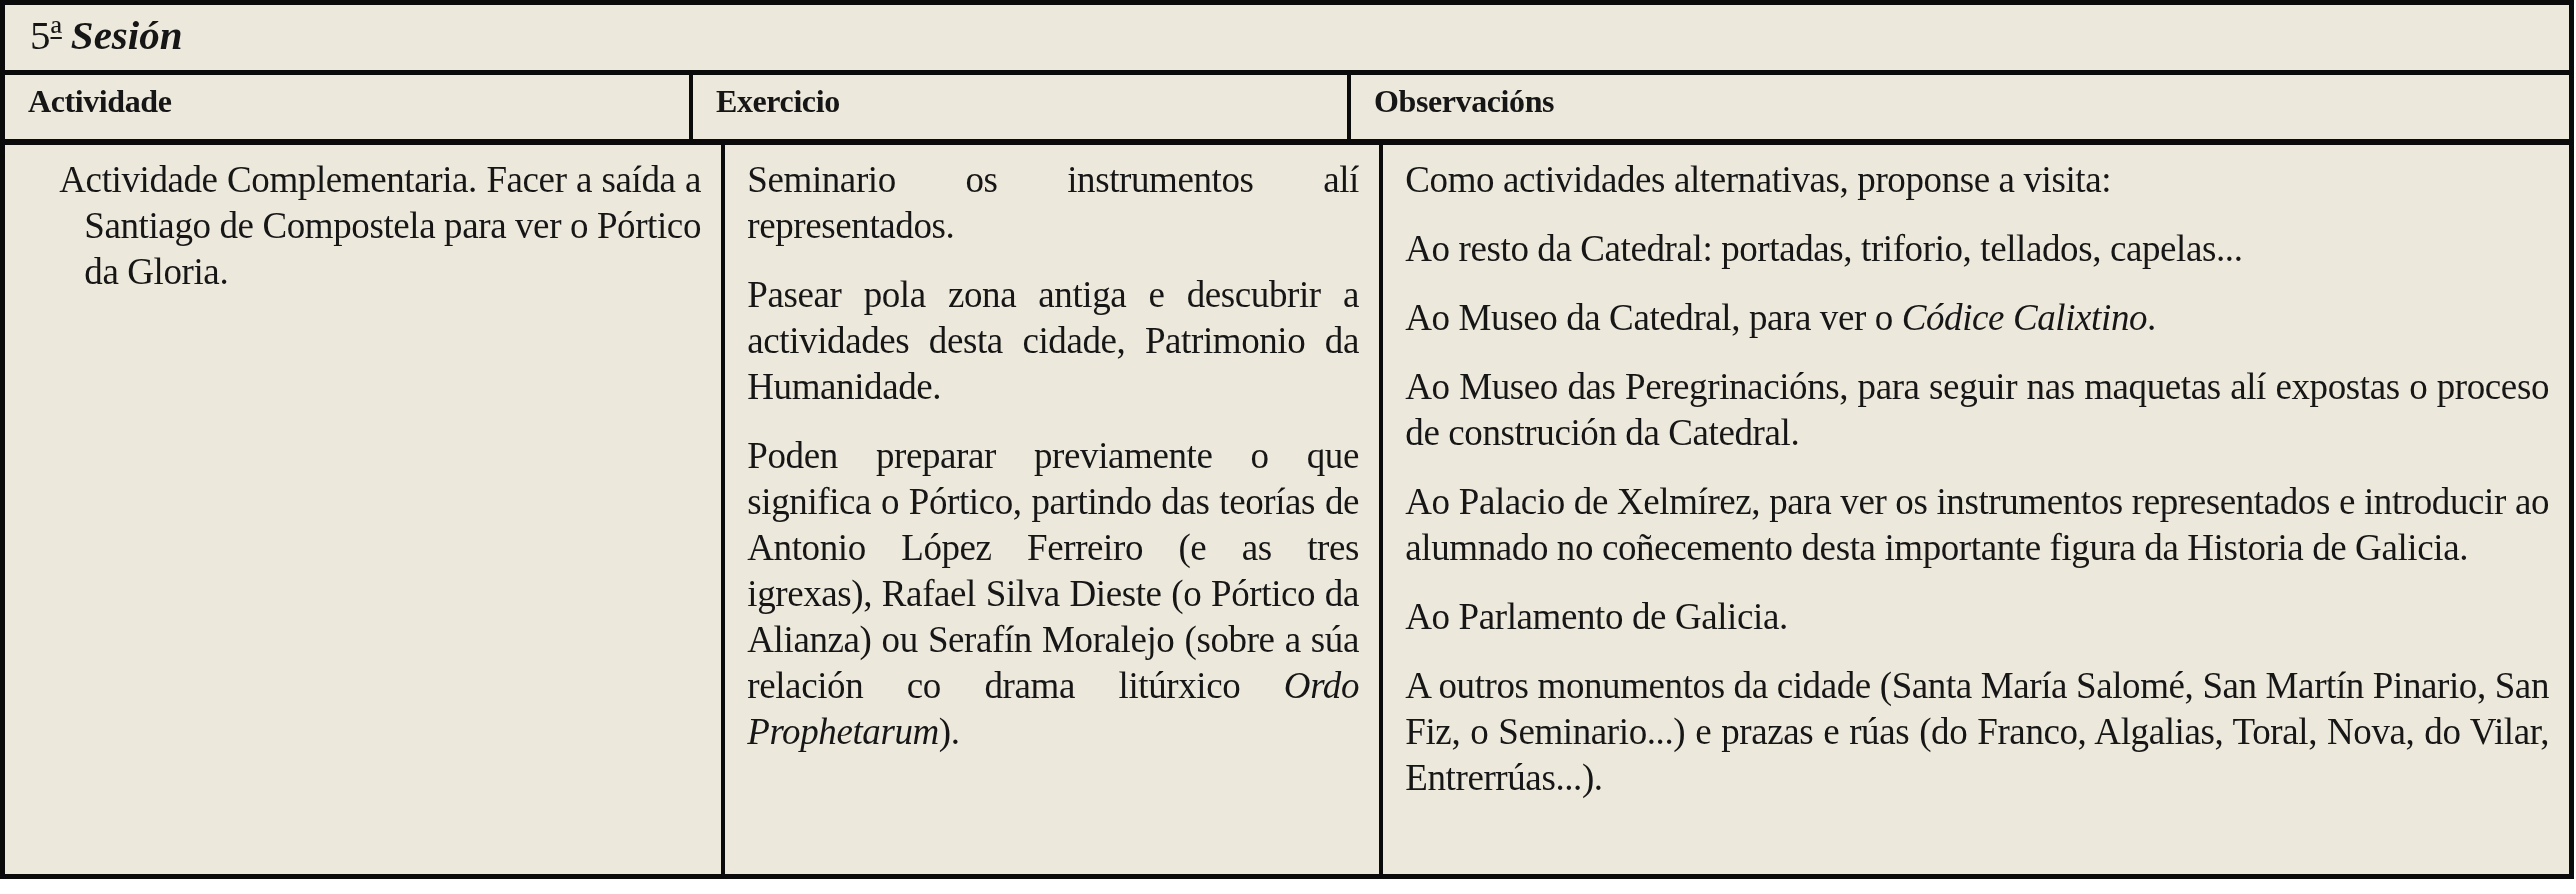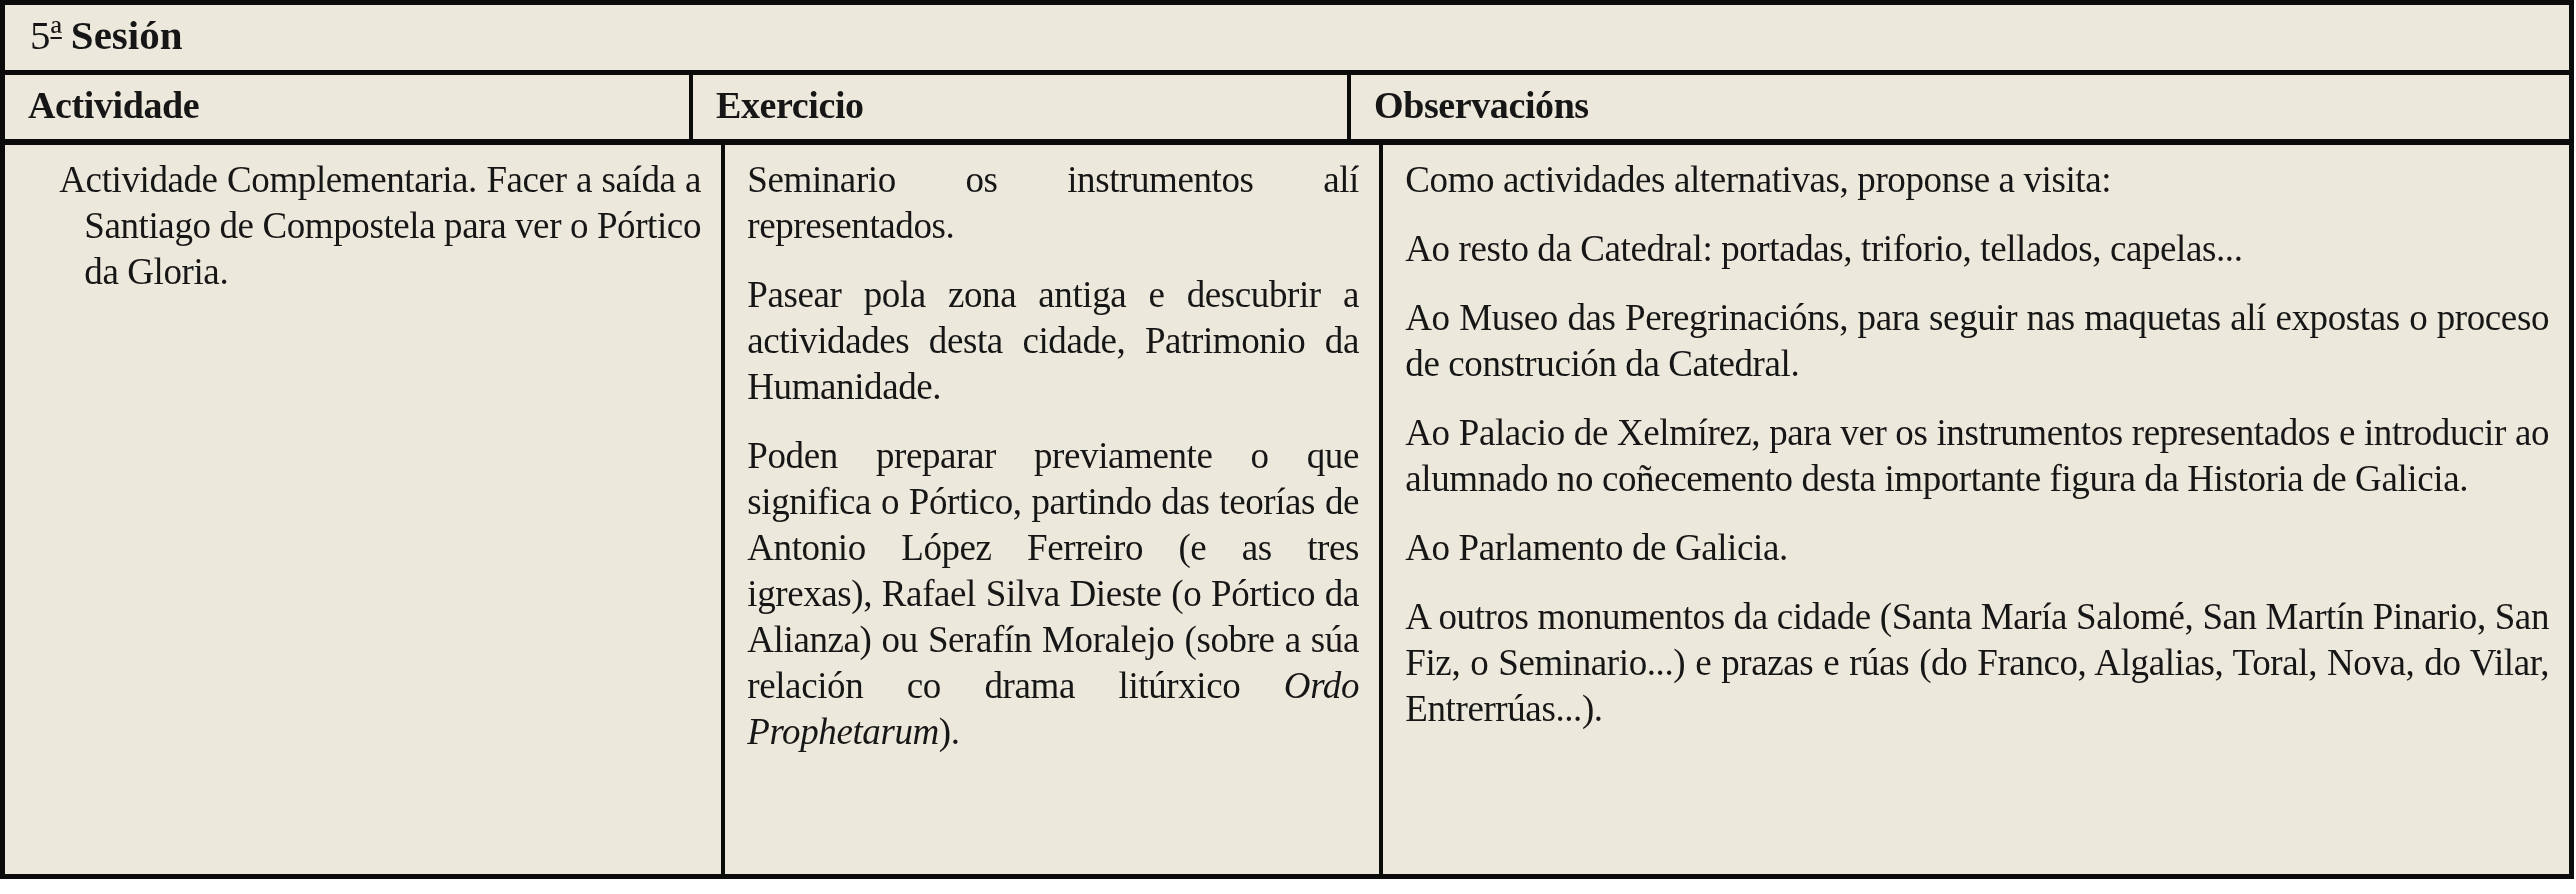--- a/index.html
+++ b/index.html
@@ -39,38 +39,38 @@
     line-height: 51px;
     white-space: nowrap;
   }
   .session-num { font-weight: normal; }
   .ord {
     text-decoration: underline;
     text-underline-offset: -0.30em;
     text-decoration-thickness: 0.05em;
     margin-right: 0.22em;
   }
-  .session-label { font-weight: bold; }
+  .session-label { font-weight: bold; font-style: italic; }
   .head-row {
     height: 70px;
     border-bottom: 6.6px solid #0b0b0b;
     display: flex;
   }
   .body-row {
     flex: 1;
     display: flex;
     padding-left: 32px;
   }
   .cell { box-sizing: border-box; overflow: hidden; }
   .c1 { width: 684px; }
   .c2 { width: 658px; border-left: 4.1px solid #0b0b0b; }
   .c3 { flex: 1; border-left: 4.1px solid #0b0b0b; }
   .head {
     padding: 8.3px 16.5px 0 23px;
-    font-size: 38px;
+    font-size: 32px;
     font-weight: bold;
     letter-spacing: -0.4px;
     white-space: nowrap;
   }
   .body {
     padding: 11.6px 20px 0 22.3px;
     font-size: 37px;
     line-height: 46px;
     letter-spacing: -0.4px;
   }
@@ -106,20 +106,21 @@
           <p><span>Actividade Complementaria. Facer a saída a Santiago de Compostela para ver o Pórtico da Gloria.</span></p>
         </div>
       <div class="cell c2 body">
           <p><span>Seminario os instrumentos alí representados.</span></p>
           <p><span>Pasear pola zona antiga e descubrir a actividades desta cidade, Patrimonio da Humanidade.</span></p>
           <p><span>Poden preparar previamente o que significa o Pórtico, partindo das teorías de Antonio López Ferreiro (e as tres igrexas), Rafael Silva Dieste (o Pórtico da Alianza) ou Serafín Moralejo (sobre a súa relación co drama litúrxico </span><span class="it">Ordo Prophetarum</span><span>).</span></p>
         </div>
       <div class="cell c3 body">
           <p><span>Como actividades alternativas, proponse a visita:</span></p>
           <p><span>Ao resto da Catedral: portadas, triforio, tellados, capelas...</span></p>
+          <p><span>Ao Museo da Catedral, para ver o </span><span class="it">Códice Calixtino</span><span>.</span></p>
           <p><span>Ao Museo das Peregrinacións, para seguir nas maquetas alí expostas o proceso de construción da Catedral.</span></p>
           <p><span>Ao Palacio de Xelmírez, para ver os instrumentos representados e introducir ao alumnado no coñecemento desta importante figura da Historia de Galicia.</span></p>
           <p><span>Ao Parlamento de Galicia.</span></p>
           <p><span>A outros monumentos da cidade (Santa María Salomé, San Martín Pinario, San Fiz, o Seminario...) e prazas e rúas (do Franco, Algalias, Toral, Nova, do Vilar, Entrerrúas...).</span></p>
         </div>
     </div>
 
   </div>
 </div>
 

